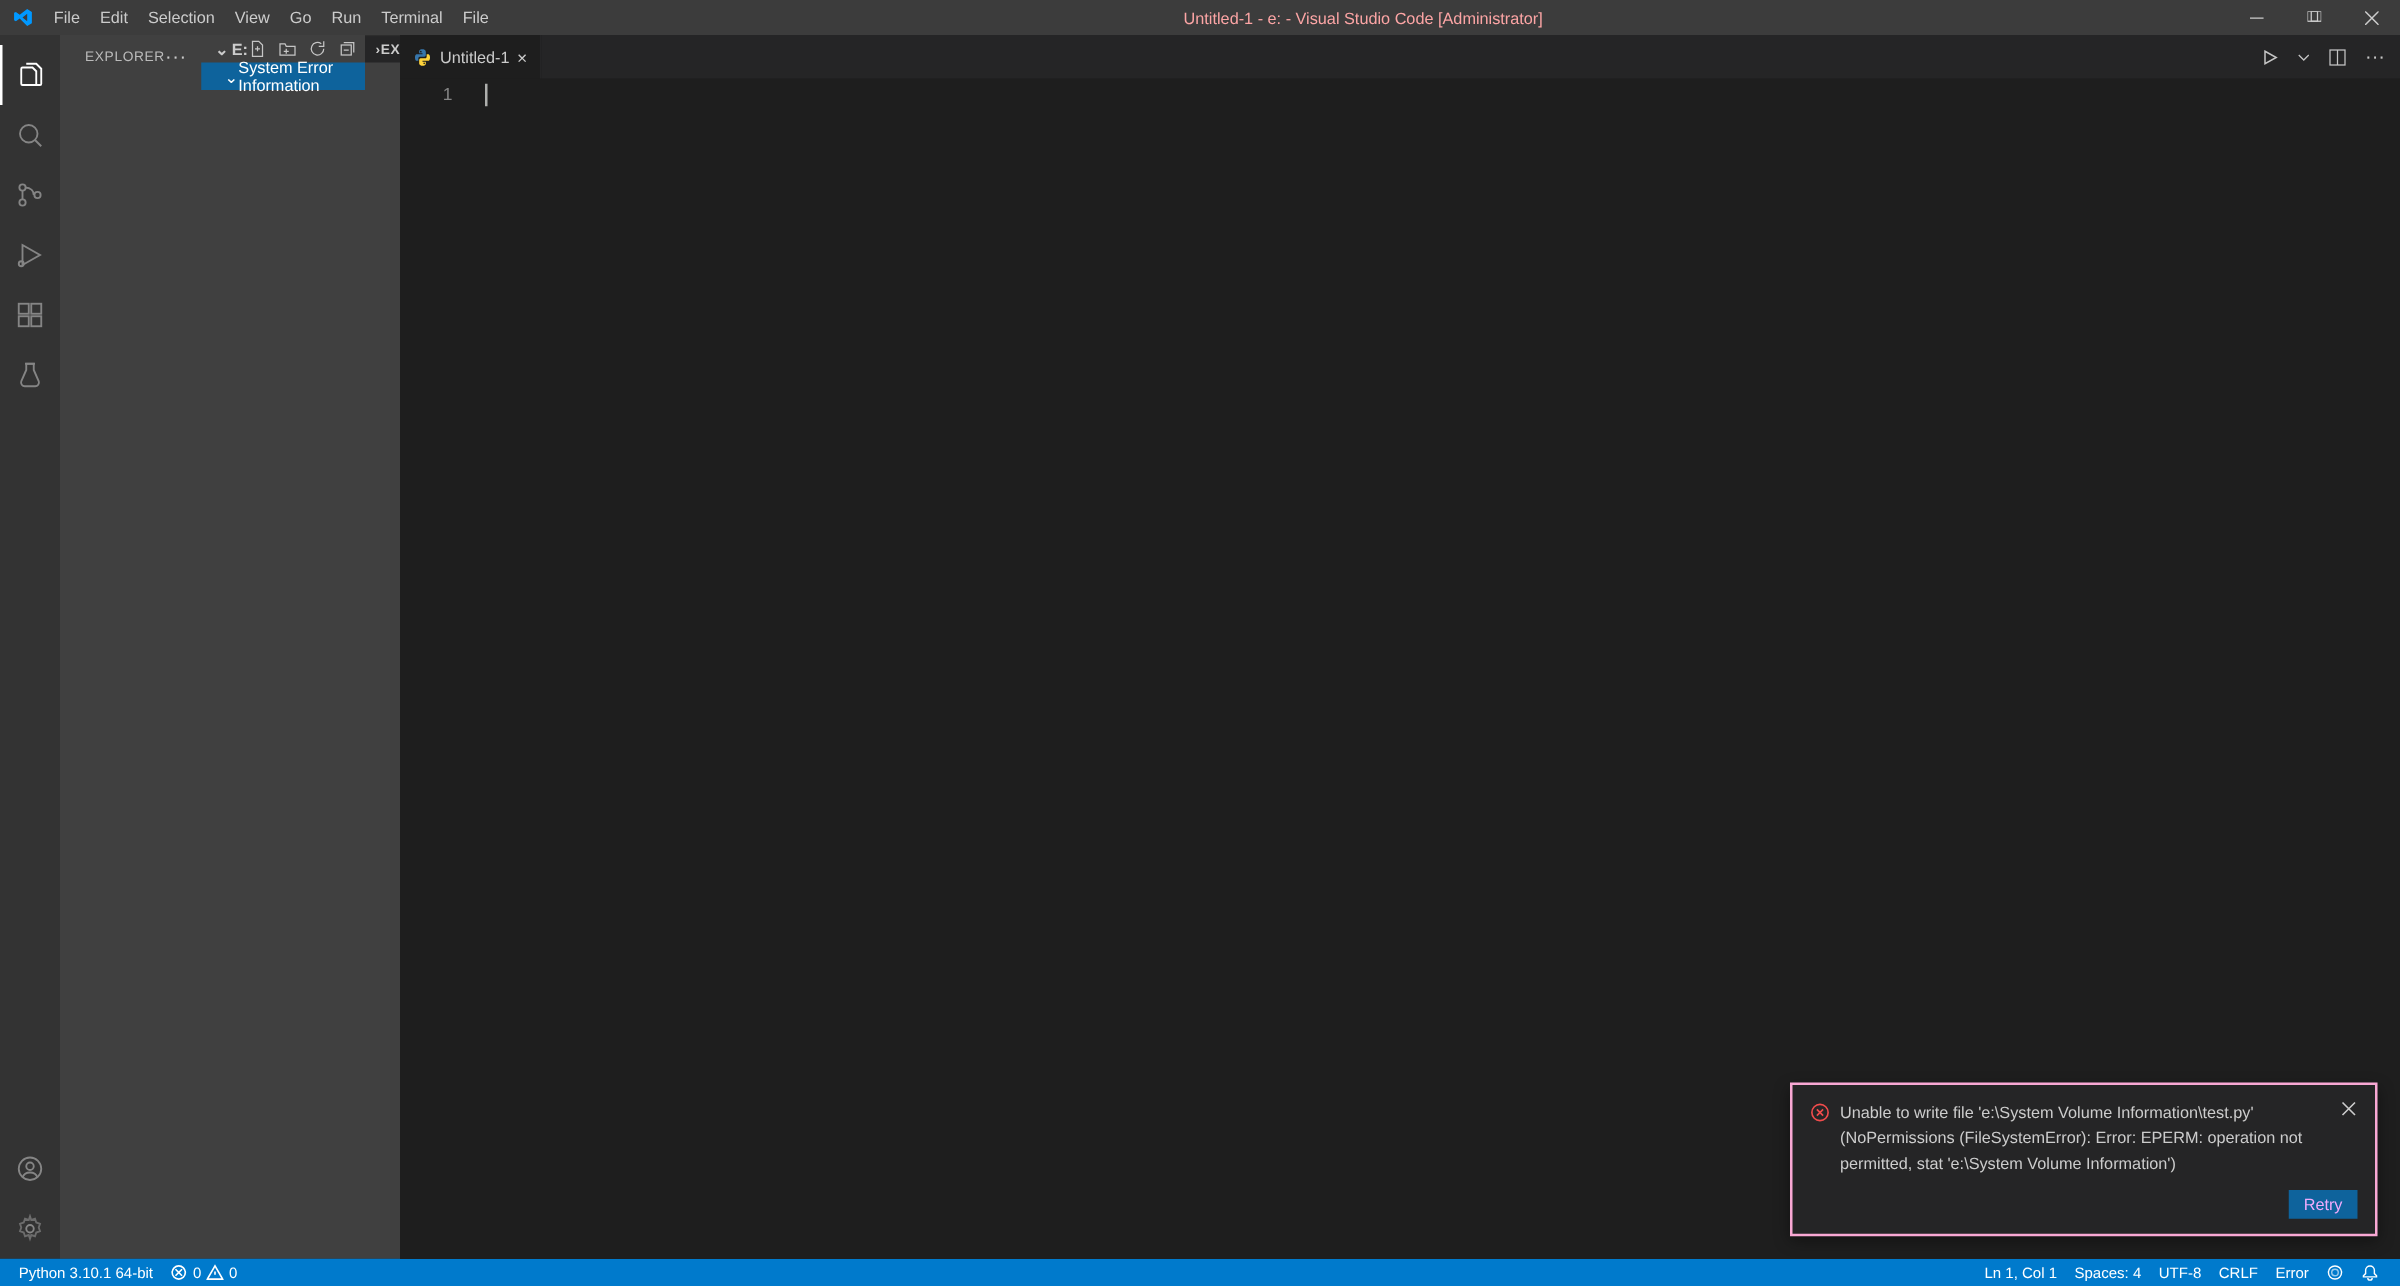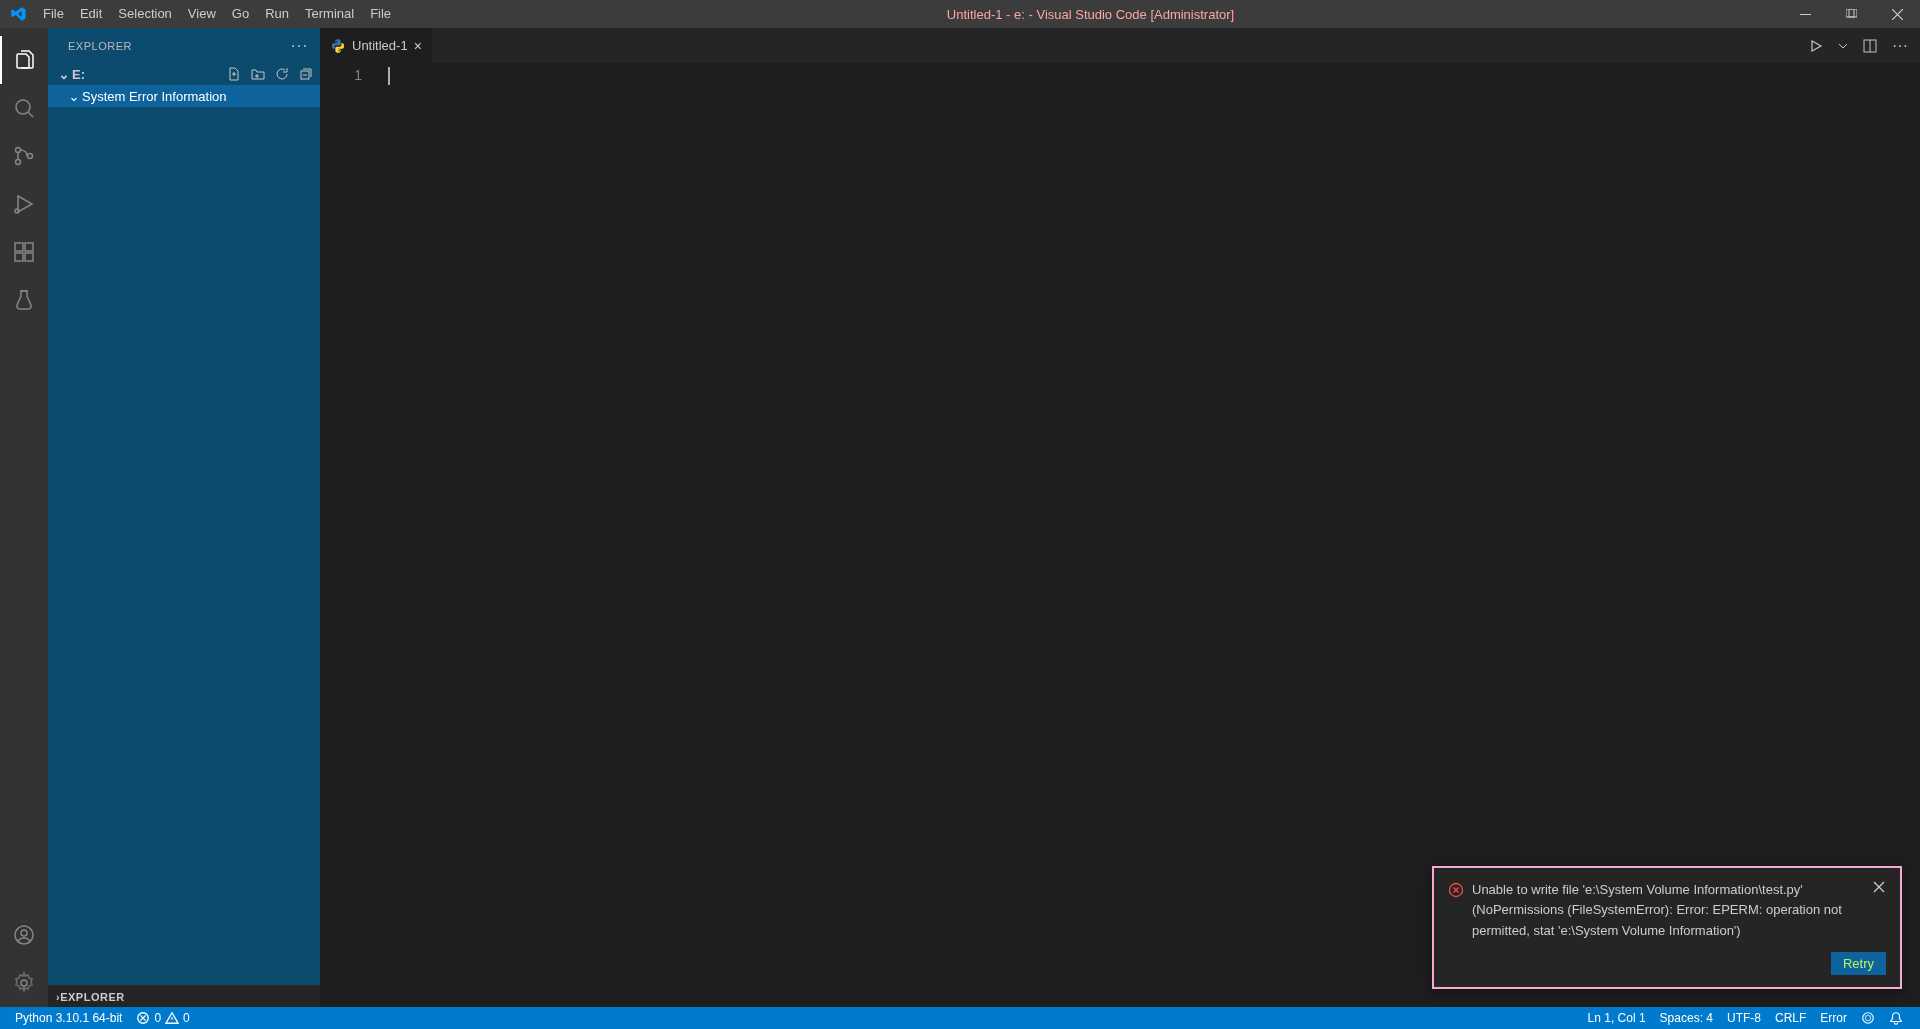--- a/index.html
+++ b/index.html
@@ -13,21 +13,21 @@
 .title-bar .controls { display: flex; }
 .title-bar .win-btn { width: 46px; height: 30px; display: flex; align-items: center; justify-content: center; }
 
 .main { flex: 1; display: flex; min-height: 0; }
 
 .activity-bar { width: 48px; background: #333333; display: flex; flex-direction: column; align-items: center; padding-top: 8px; }
 .activity-bar .ab-item { width: 48px; height: 48px; display: flex; align-items: center; justify-content: center; color: #858585; }
 .activity-bar .ab-item.active { color: #ffffff; border-left: 2px solid #ffffff; }
 .activity-bar .spacer { flex: 1; }
 
-.sidebar { width: 272px; background: #0c4a6e; display: flex; flex-direction: column; }
+.sidebar { width: 272px; background: #404040; display: flex; flex-direction: row; }
 .sidebar-header { height: 35px; display: flex; align-items: center; justify-content: space-between; padding: 0 12px 0 20px; font-size: 11px; color: #bbbbbb; letter-spacing: 0.5px; }
 .sidebar-actions { font-size: 16px; color: #cccccc; }
 .tree-root { flex: 1; font-size: 13px; }
 .tree-row { display: flex; align-items: center; height: 22px; padding-left: 8px; }
 .tree-row.root { font-weight: 600; justify-content: space-between; padding-right: 6px; }
 .tree-row.root .label-wrap { display: flex; align-items: center; }
 .tree-row.selected { background: #0e639c; color: #ffffff; }
 .tree-row .chev { width: 16px; display: inline-flex; justify-content: center; }
 .tree-toolbar { display: flex; gap: 8px; color: #c5c5c5; }
 .tree-toolbar svg { width: 16px; height: 16px; }
@@ -44,21 +44,21 @@
 .gutter { width: 68px; text-align: right; padding-right: 26px; padding-top: 4px; color: #858585; font-family: Consolas, monospace; font-size: 14px; }
 .code { flex: 1; padding-top: 4px; font-family: Consolas, monospace; font-size: 14px; position: relative; }
 .code .cursor-line { border-left: 2px solid #aeafad; height: 18px; width: 0; }
 
 .notification { position: absolute; right: 18px; bottom: 18px; width: 470px; background: #252526; border: 2px solid #f9a8d4; box-shadow: 0 4px 12px rgba(0,0,0,0.4); padding: 12px 14px; font-size: 13px; }
 .notification .notif-head { display: flex; align-items: flex-start; gap: 8px; }
 .notification .err-icon { color: #f14c4c; flex-shrink: 0; margin-top: 2px; }
 .notification .msg { flex: 1; line-height: 1.6; color: #cccccc; }
 .notification .close-x { color: #cccccc; cursor: default; }
 .notification .notif-actions { display: flex; justify-content: flex-end; margin-top: 10px; }
-.notification .retry-btn { background: #0e639c; color: #bef264; border: none; padding: 4px 12px; font-size: 13px; }
+.notification .retry-btn { background: #0e639c; color: #f0abfc; border: none; padding: 4px 12px; font-size: 13px; }
 
 .status-bar { height: 22px; background: #007acc; color: #ffffff; display: flex; align-items: center; font-size: 12px; padding: 0 10px 0 8px; justify-content: space-between; }
 .status-bar .sb-item { padding: 0 7px; display: flex; align-items: center; gap: 4px; }
 .status-bar .spacer { flex: 1; }
 
 svg { display: block; }
 </style>
 </head>
 <body>
 

